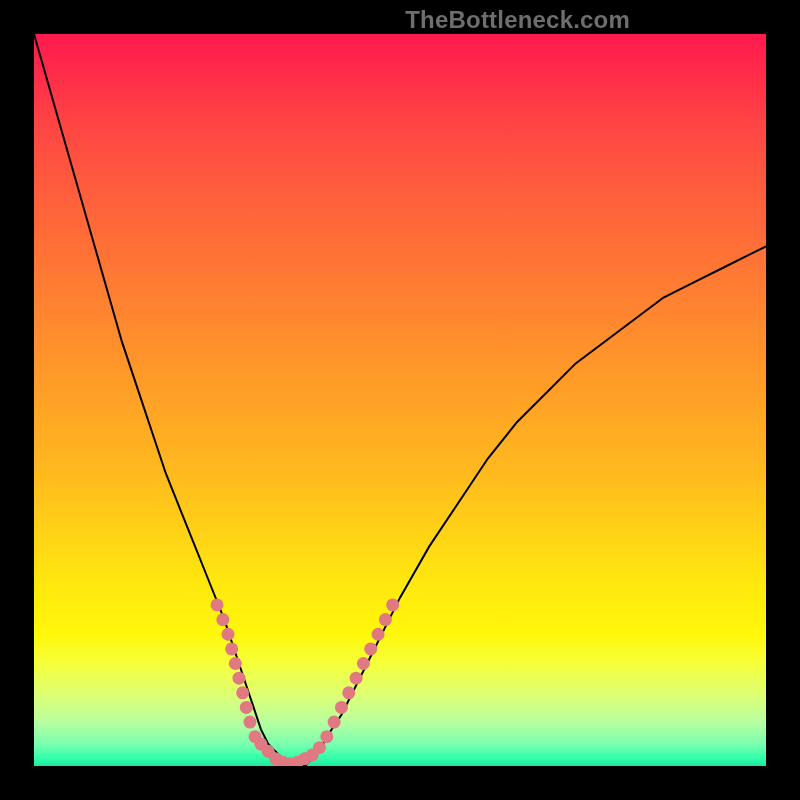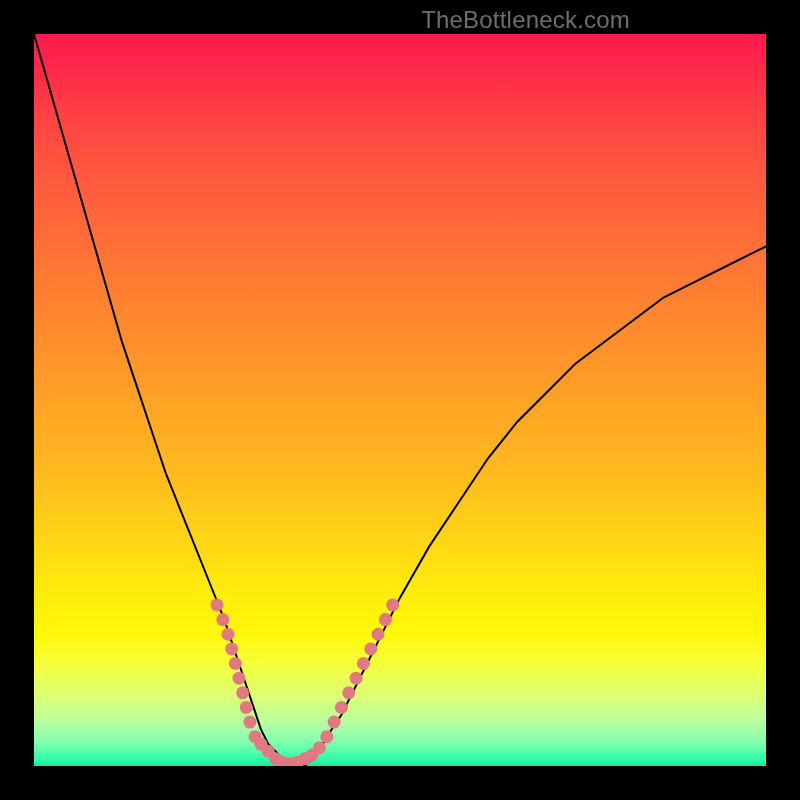--- a/index.html
+++ b/index.html
@@ -9,20 +9,21 @@
     height: 800px;
     background: #000;
     font-family: Arial, Helvetica, sans-serif;
     overflow: hidden;
   }
   .frame {
     position: absolute;
     left: 0; top: 0;
     width: 644px; height: 800px;
     background: #000;
+    font-weight: bold;
   }
   .plot {
     position: absolute;
     left: 34px;
     top: 34px;
     width: 732px;
     height: 732px;
     background: linear-gradient(to bottom,
       #ff1a4d 0%,
       #ff2a4a 5%,

